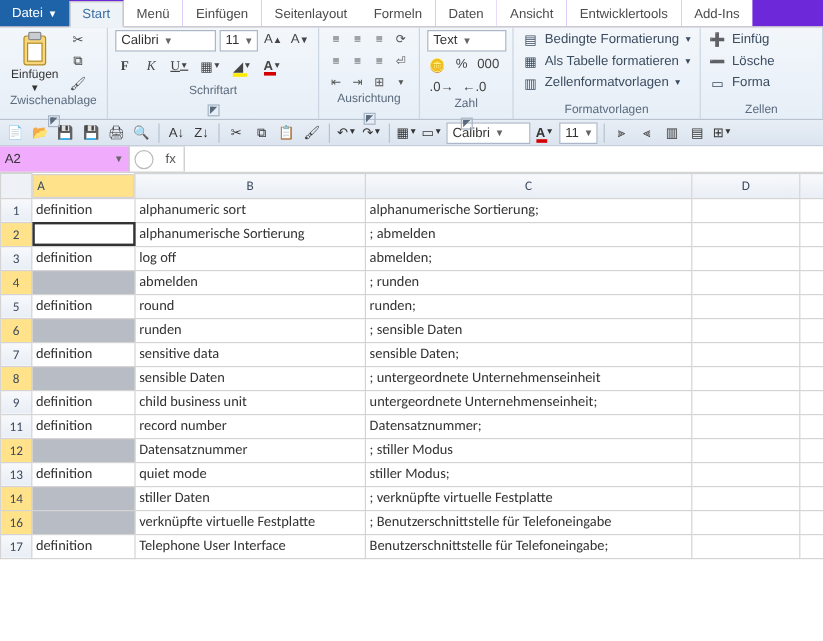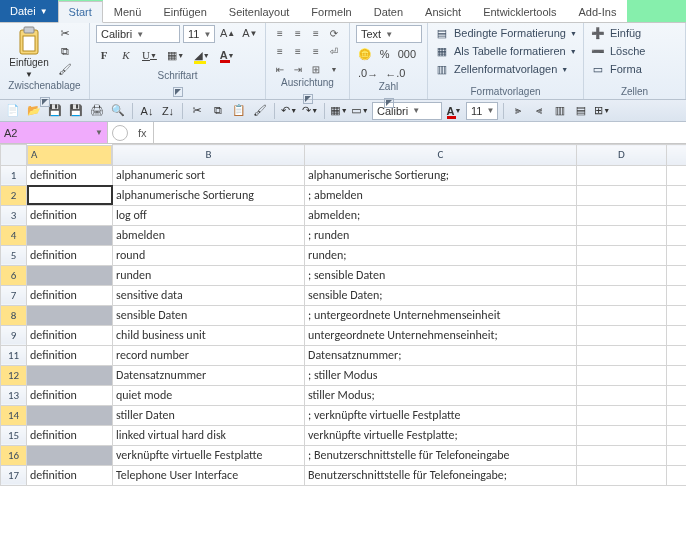--- a/index.html
+++ b/index.html
@@ -1,19 +1,19 @@
 <!DOCTYPE html>
 <html><head>
 <meta charset="utf-8">
 <style>
   * { box-sizing: border-box; margin: 0; padding: 0; font-family: "Segoe UI", Tahoma, sans-serif; }
   body { width: 686px; height: 534px; overflow: hidden; background: #fff; font-size: 11px; color: #333; }
 
   
-  .tabstrip { height: 22px; display: flex; align-items: stretch; background: #86efac; border-bottom: 0; }
+  .tabstrip { height: 22px; display: flex; align-items: stretch; background: #6d28d9; border-bottom: 0; }
   .file-tab { background: #1e63a8; color: #fff; padding: 0 10px; display: flex; align-items: center; font-size: 11px; }
   .file-tab .drop { margin-left: 4px; font-size: 8px; }
   .rtab { padding: 0 10px; display: flex; align-items: center; font-size: 11px; color: #4b4b4b; border: 1px solid transparent; border-bottom: none; background: #fff; cursor: default; }
   .rtab.active { border-color: #c7c7c7; border-bottom: 1px solid #eef3f8; background: #eef3f8; color: #3b6ea5; position: relative; top: 1px; z-index: 2; }
 
   
   .ribbon { height: 78px; background: linear-gradient(#f3f7fb,#e6eef7); border-top: 1px solid #c7c7c7; border-bottom: 1px solid #b7c2cf; display: flex; position: relative; }
   .rgroup { border-right: 1px solid #cbd6e2; padding: 2px 6px 0 6px; display: flex; flex-direction: column; height: 100%; }
   .rgroup .body { flex: 1; display: flex; align-items: flex-start; gap: 4px; }
   .rgroup .title { font-size: 10px; color: #5a6a7d; text-align: center; padding: 0 0 2px; display: flex; justify-content: center; align-items: center; gap: 6px; flex-direction: column; }
@@ -414,28 +414,20 @@
         </tr>
         <tr>
           <th class="selhdr">14</th>
           <td class="grey"></td>
           <td>stiller Daten</td>
           <td>; verknüpfte virtuelle Festplatte</td>
           <td></td>
           <td></td>
         </tr>
         <tr>
-          <th>15</th>
-          <td>definition</td>
-          <td>linked virtual hard disk</td>
-          <td>verknüpfte virtuelle Festplatte;</td>
-          <td></td>
-          <td></td>
-        </tr>
-        <tr>
           <th class="selhdr">16</th>
           <td class="grey"></td>
           <td>verknüpfte virtuelle Festplatte</td>
           <td>; Benutzerschnittstelle für Telefoneingabe</td>
           <td></td>
           <td></td>
         </tr>
         <tr>
           <th>17</th>
           <td>definition</td>

